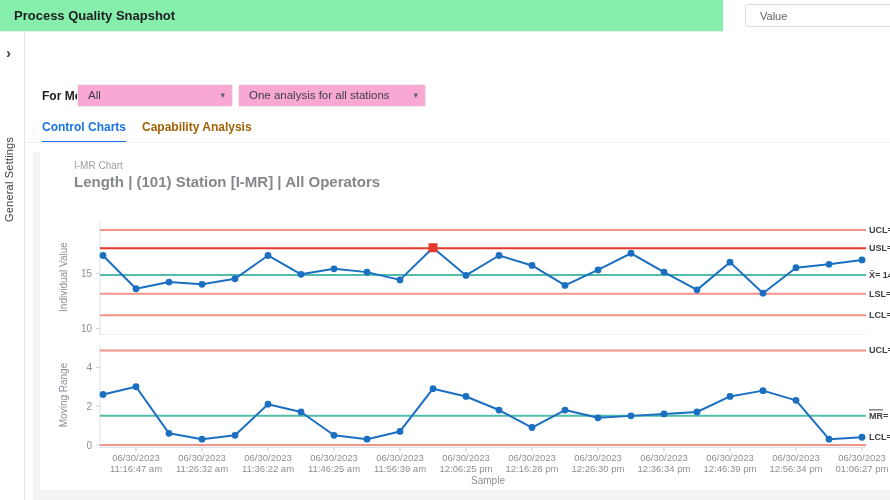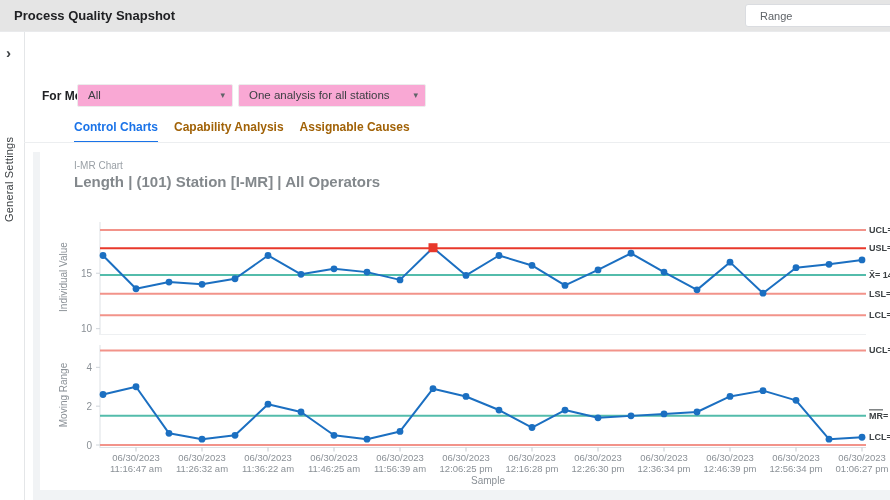--- a/index.html
+++ b/index.html
@@ -1,19 +1,19 @@
 <!DOCTYPE html>
 <html><head>
 <meta charset="utf-8">
 <style>
   html,body{margin:0;padding:0;}
   #app{position:relative;width:890px;height:500px;background:#fff;overflow:hidden;
        font-family:"Liberation Sans",sans-serif;color:#202124;}
   
-  #app-header{position:absolute;left:0;top:0;width:890px;height:31px;background:#e5e5e5;
+  #app-header{position:absolute;left:0;top:0;width:723px;height:31px;background:#86efac;
               border-bottom:1px solid #e9eaec;}
   #page-title{position:absolute;left:14px;top:0;line-height:31px;font-size:13px;font-weight:bold;}
   #none-box{position:absolute;left:745px;top:4px;width:158px;height:23px;border:1px solid #dadce0;
             border-radius:3px;background:#fff;font-size:11px;color:#5f6368;line-height:23px;
             padding-left:14px;box-sizing:border-box;}
   
   #sidebar{position:absolute;left:0;top:32px;width:24px;height:468px;background:#fff;
            border-right:1px solid #e4e6e8;}
   #sidebar-chevron{position:absolute;left:6px;top:12px;font-size:15px;font-weight:600;color:#3c4043;cursor:pointer;}
   #sidebar-label{position:absolute;left:3px;top:40px;height:150px;writing-mode:vertical-rl;
@@ -23,40 +23,40 @@
   #for-measure-label{position:absolute;left:42px;top:89px;font-size:12px;font-weight:600;}
   .dropdown{position:absolute;top:84px;height:23px;background:#f9a8d4;border:1px solid #ececec;
             border-radius:2px;box-sizing:border-box;font-size:11.5px;color:#3c4043;
             line-height:21px;padding:0 22px 0 10px;cursor:pointer;white-space:nowrap;overflow:hidden;}
   #measure-dd{left:77px;width:156px;}
   #analysis-dd{left:238px;width:188px;}
   .dd-chevron{position:absolute;right:7px;top:0;line-height:21px;font-size:9px;color:#5f6368;}
   
   #tabs{position:absolute;left:42px;top:120px;display:flex;gap:16px;font-size:12px;font-weight:600;}
   .tab{padding-bottom:7px;cursor:pointer;color:#a16207;}
-  .tab.active{color:#1a73e8;border-bottom:2.5px solid #1a73e8;margin-left:32px;}
+  .tab.active{color:#1a73e8;border-bottom:2.5px solid #1a73e8;}
   #tabs-divider{position:absolute;left:24px;top:142px;width:866px;height:1px;background:#eceef0;}
   
   #chart-type-label{position:absolute;left:74px;top:160px;font-size:10px;color:#9aa0a6;}
   #chart-title{position:absolute;left:74px;top:173px;font-size:15px;font-weight:600;color:#83888c;}
   
   #v-scrollbar{position:absolute;left:33px;top:152px;width:7px;height:348px;background:#f1f3f5;}
   #h-scrollbar{position:absolute;left:33px;top:490px;width:857px;height:10px;background:#f1f3f5;}
   #charts-svg{position:absolute;left:0;top:0;}
   svg text{font-family:"Liberation Sans",sans-serif;}
 </style>
 </head>
 <body>
 
 <div id="app">
 
   <div id="app-header">
     <div id="page-title">Process Quality Snapshot</div>
     <div id="none-box">
-      <span>Range</span>
+      <span>Value</span>
     </div>
   </div>
 
   <div id="sidebar">
     <div id="sidebar-chevron">›</div>
     <div id="sidebar-label">General Settings</div>
   </div>
 
 
   <div id="for-measure-label">For Measure:</div>
@@ -65,21 +65,20 @@
     <span class="dd-chevron">▾</span>
   </div>
   <div id="analysis-dd" class="dropdown">
     <span>One analysis for all stations</span>
     <span class="dd-chevron">▾</span>
   </div>
 
   <div id="tabs">
     <div class="tab active">Control Charts</div>
     <div class="tab">Capability Analysis</div>
-    <div class="tab">Assignable Causes</div>
   </div>
   <div id="tabs-divider"></div>
 
   <div id="v-scrollbar"></div>
   <div id="h-scrollbar"></div>
 
   <div id="chart-type-label">I-MR Chart</div>
   <div id="chart-title">Length | (101) Station [I-MR] | All Operators</div>
 
   <svg id="charts-svg" width="890" height="500" viewBox="0 0 890 500">

